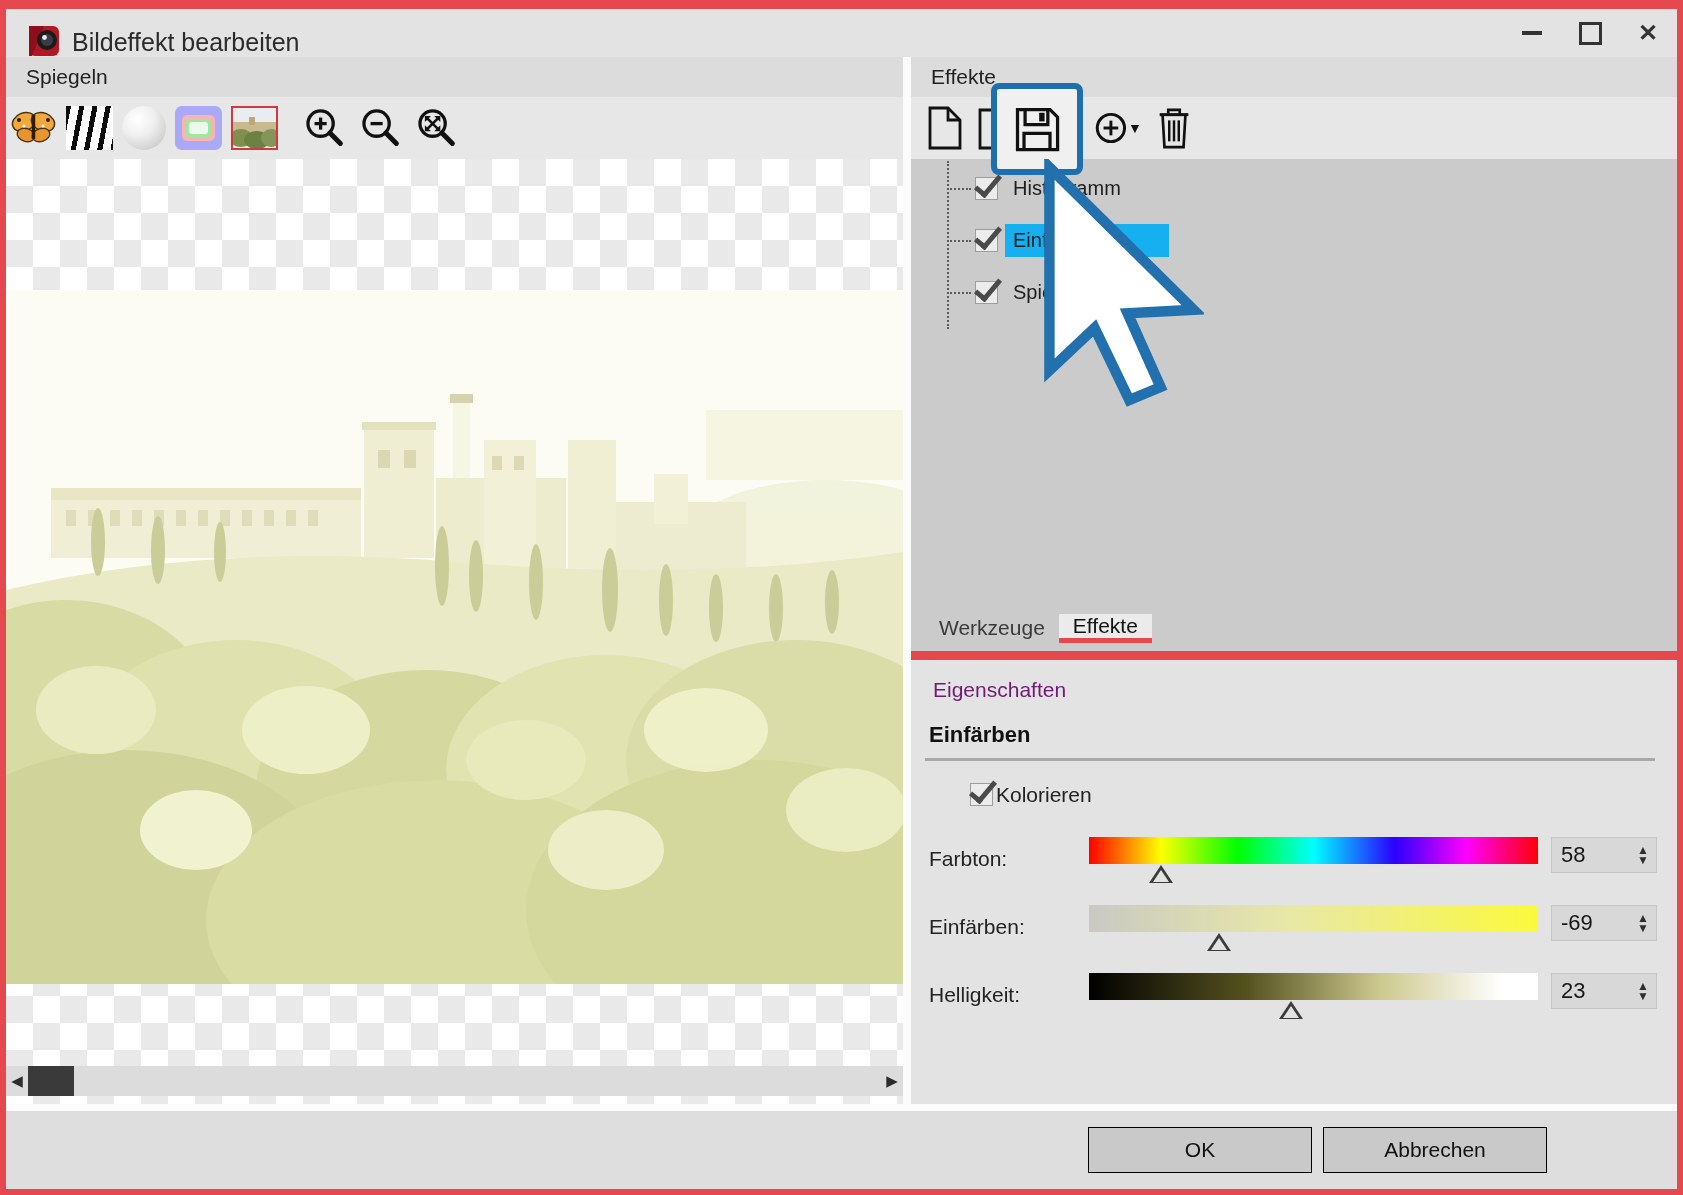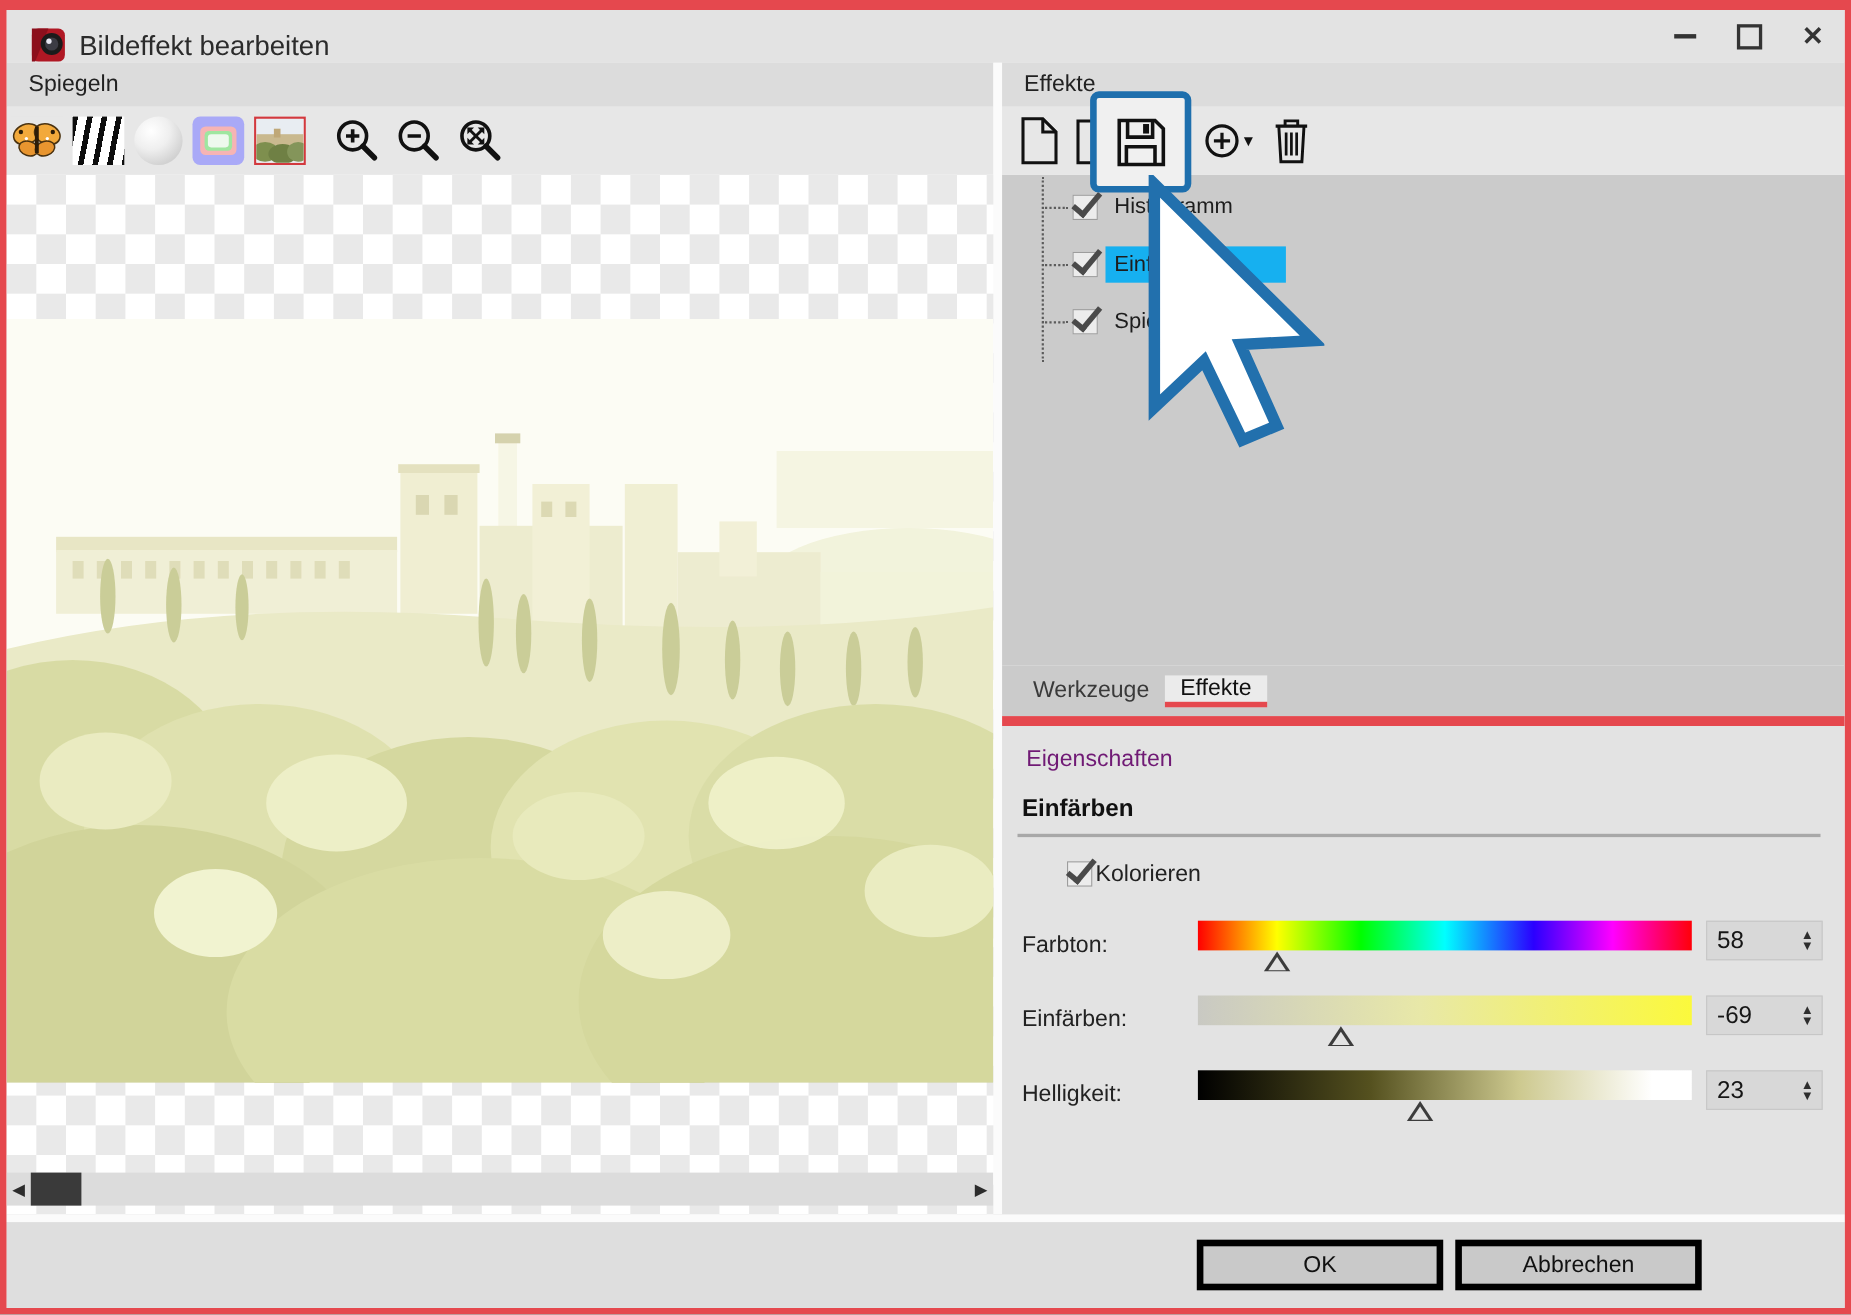--- a/index.html
+++ b/index.html
@@ -85,21 +85,21 @@
   .marker{position:absolute;top:100%;margin-top:1px;transform:translateX(-50%);width:0;height:0;
     border-left:12px solid transparent;border-right:12px solid transparent;border-bottom:18px solid #3c3c3c;}
   .marker::after{content:'';position:absolute;left:-8px;top:5px;width:0;height:0;
     border-left:8px solid transparent;border-right:8px solid transparent;border-bottom:12px solid #e3e3e3;}
   .spinbox{width:106px;height:36px;flex:none;background:#d8d8d8;border:1px solid #c6c6c6;box-sizing:border-box;
     display:flex;align-items:center;font-size:22px;color:#161616;padding-left:9px;}
   .spin-arrows{margin-left:auto;display:flex;flex-direction:column;align-items:center;padding-right:7px;color:#2e2e2e;}
   .spin-arrows span{font-size:12px;line-height:10px;}
   
   .footer{height:78px;flex:none;background:#dedede;border-top:7px solid #fbfbfb;display:flex;align-items:center;justify-content:flex-end;gap:11px;padding-right:130px;}
-  .btn{width:224px;height:46px;background:#c9c9c9;border:6px solid #000000;display:flex;align-items:center;justify-content:center;font-size:21px;color:#111;box-sizing:border-box;}
+  .btn{width:224px;height:46px;background:#c9c9c9;border:1px solid #000000;display:flex;align-items:center;justify-content:center;font-size:21px;color:#111;box-sizing:border-box;}
   
   .big-cursor{position:absolute;left:1033px;top:150px;width:165px;height:258px;z-index:10;pointer-events:none;}
   svg.icon{display:block;}
 </style>
 </head>
 <body>
 
 <div class="window">
 
   <div class="titlebar">

